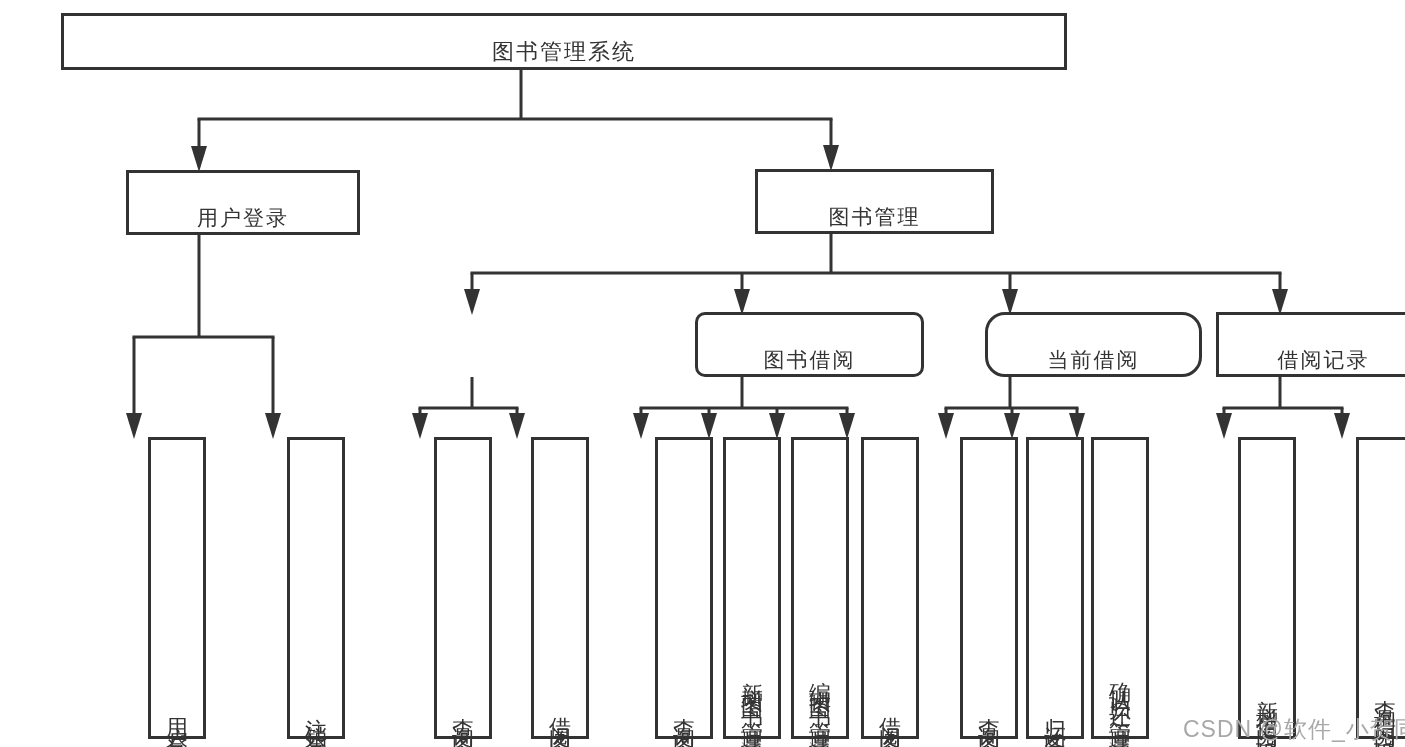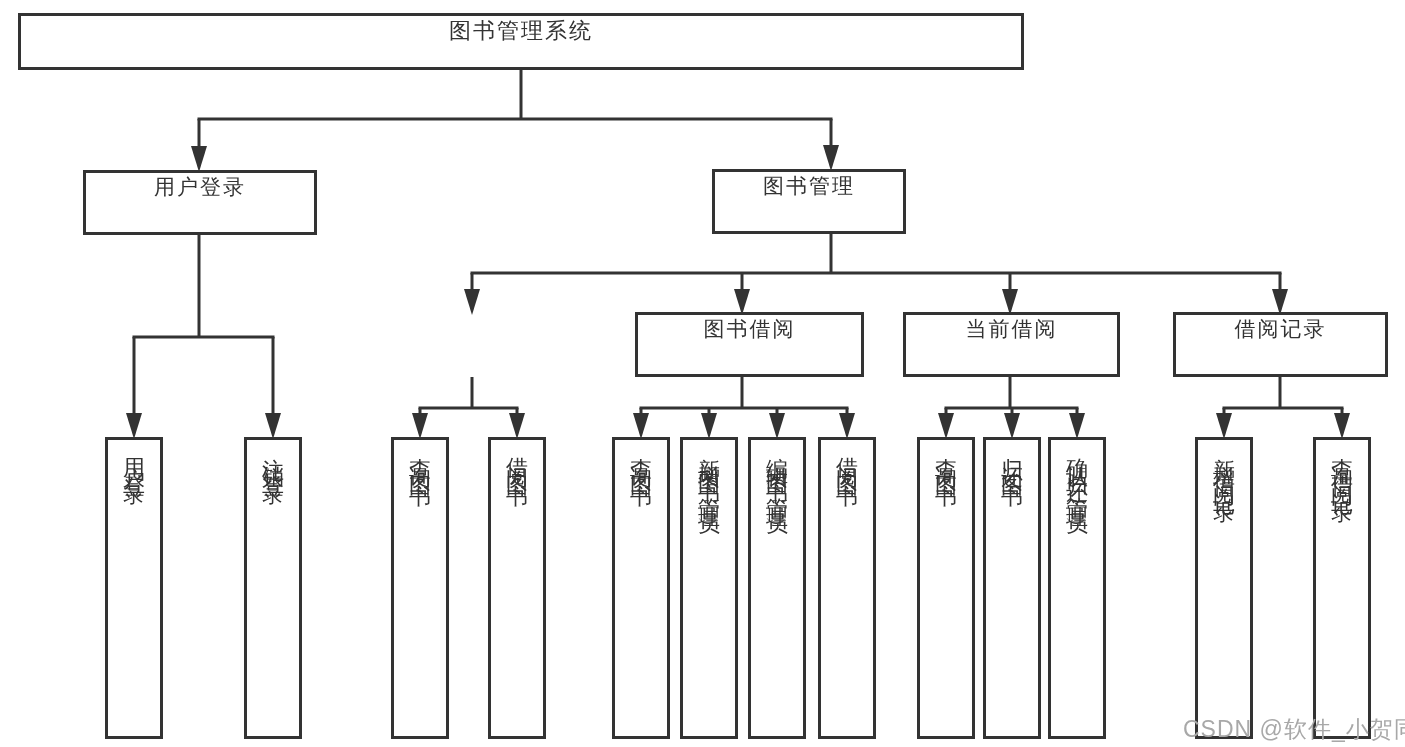--- a/index.html
+++ b/index.html
@@ -20,24 +20,25 @@
     left: 0;
     top: 0;
     z-index: 1;
   }
   .node {
     position: absolute;
     box-sizing: border-box;
     border: 3px solid #333333;
     background: #ffffff;
     display: flex;
-    align-items: flex-start;
+    align-items: flex-end;
     justify-content: center;
     z-index: 2;
     color: #333333;
+    margin-left: 43px;
   }
   .node.h-label {
     font-size: 21px;
     letter-spacing: 2px;
   }
   .node.root-box {
     font-size: 22px;
     letter-spacing: 2px;
   }
   .node.leaf {
@@ -143,28 +144,28 @@
     </g>
   </svg>
 
   <div class="node root-box" style="left:18px; top:13px; width:1006px; height:57px;">
     <span>图书管理系统</span>
   </div>
 
   <div class="node h-label l2" style="left:83px; width:234px;">
     <span>用户登录</span>
   </div>
-  <div class="node h-label l2" style="left:712px; width:194px; top:169px;">
+  <div class="node h-label l2" style="left:712px; width:239px; top:169px;">
     <span>图书管理</span>
   </div>
 
-  <div class="node h-label l3" style="left:635px; width:229px;">
+  <div class="node h-label l3" style="left:652px; width:229px;border-radius:10px;">
     <span>图书借阅</span>
   </div>
-  <div class="node h-label l3" style="left:903px; width:217px;">
+  <div class="node h-label l3" style="left:942px; width:217px;border-radius:20px;">
     <span>当前借阅</span>
   </div>
   <div class="node h-label l3" style="left:1173px; width:215px;">
     <span>借阅记录</span>
   </div>
 
   <div class="node leaf" style="left:105px;">
     <span class="v-text">用户登录</span>
   </div>
   <div class="node leaf" style="left:244px;">

